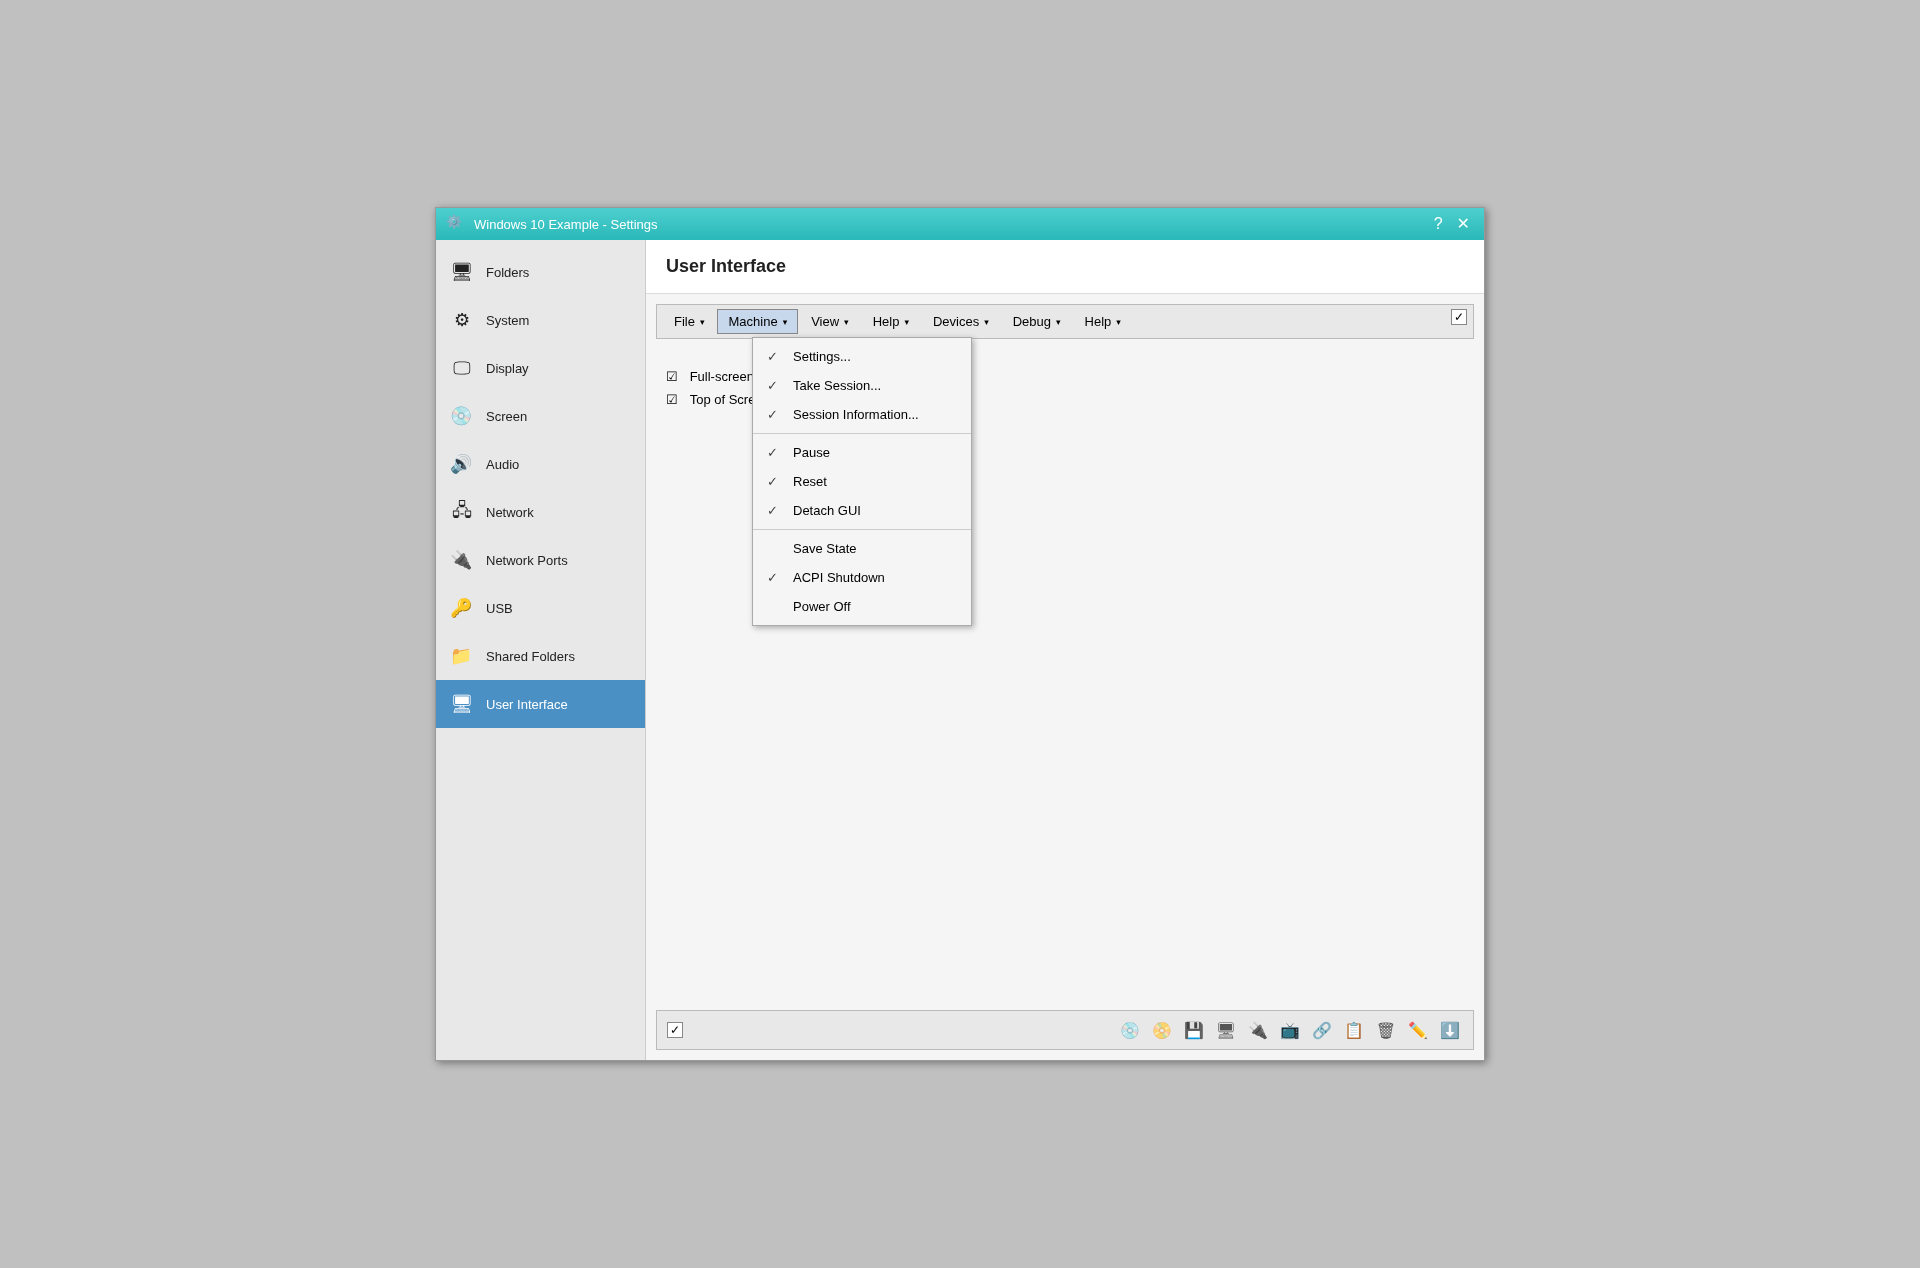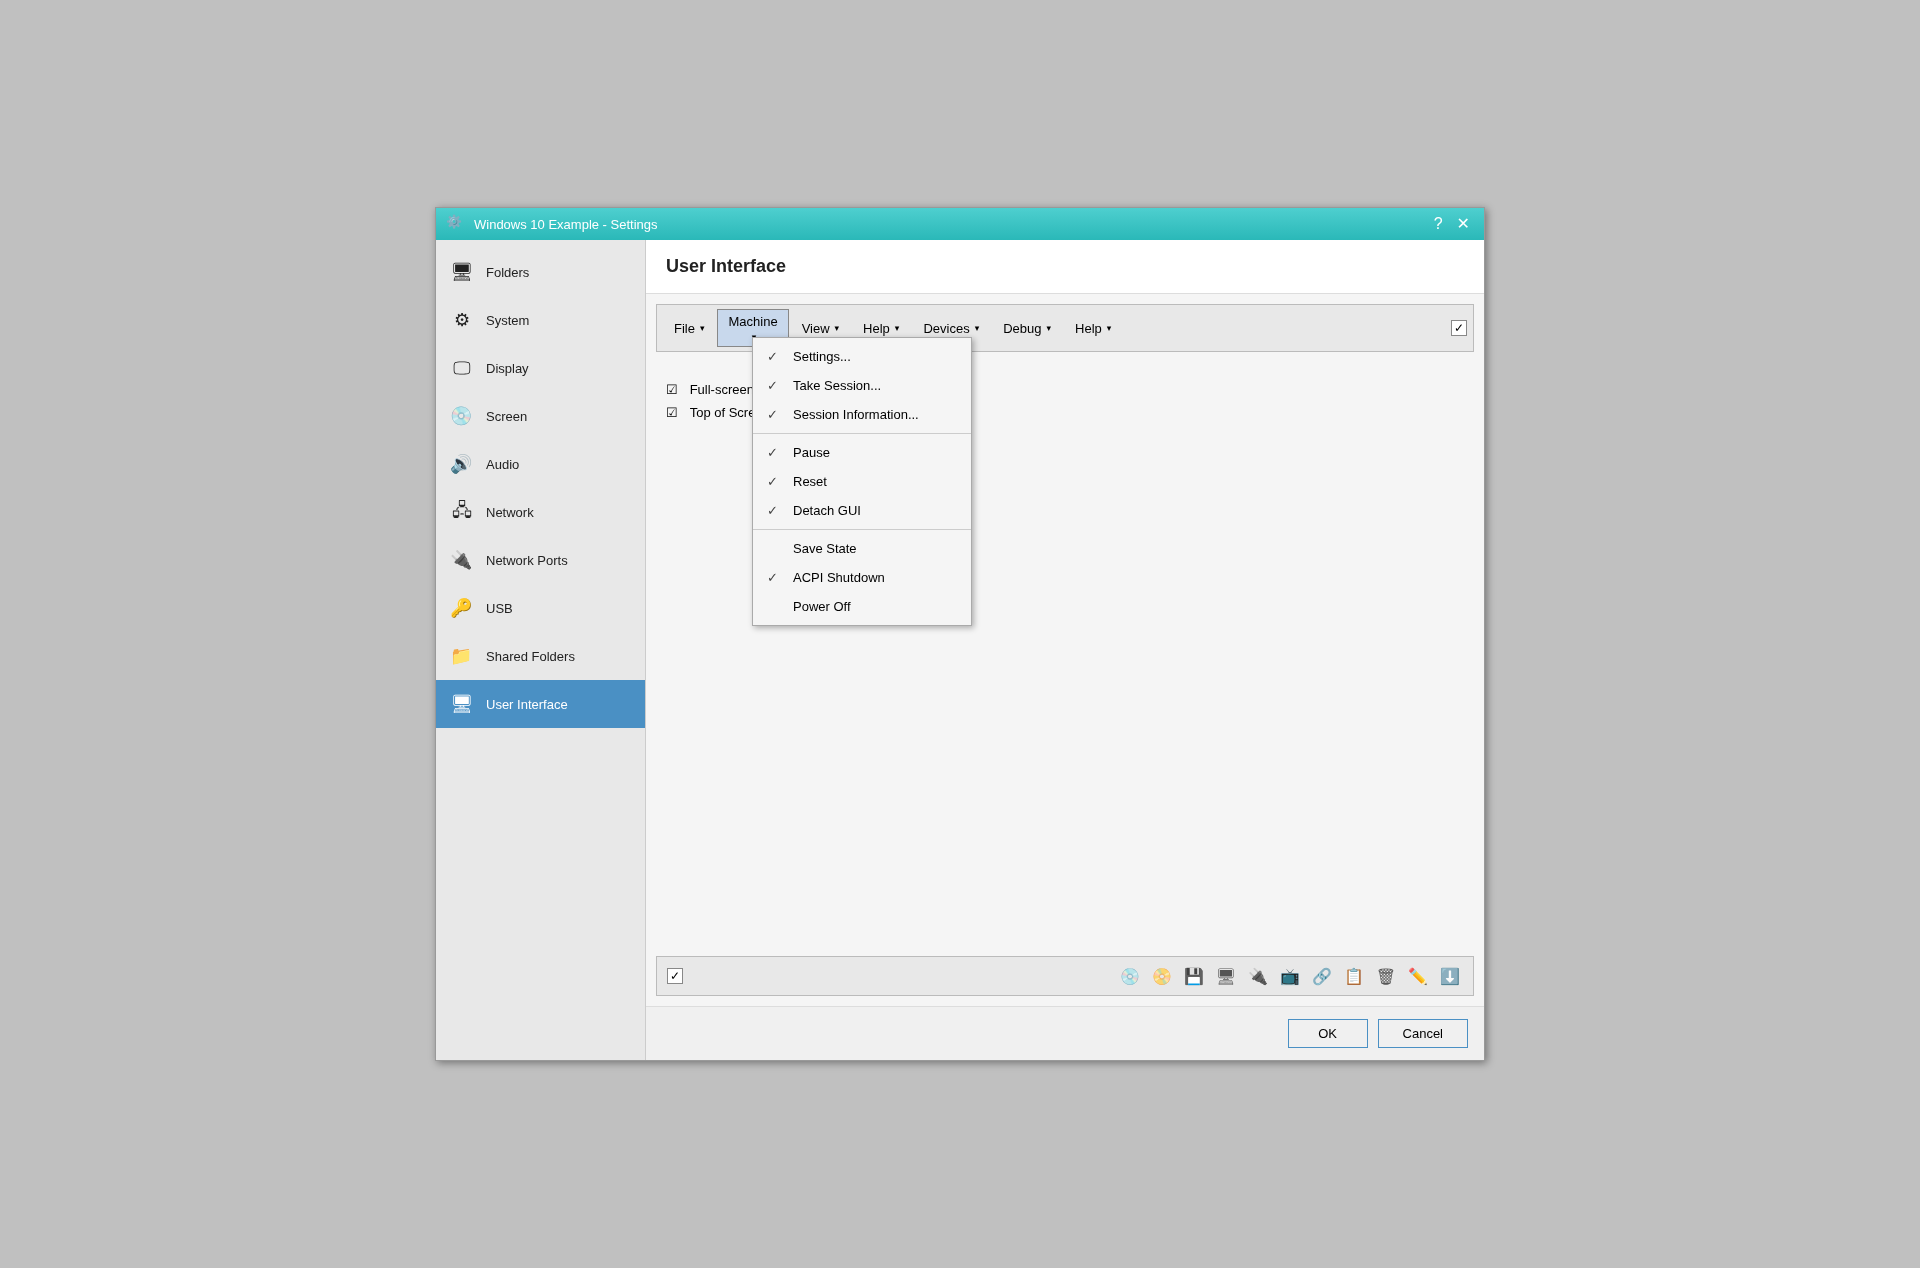--- a/index.html
+++ b/index.html
@@ -116,40 +116,38 @@
       color: #222;
     }
 
     
     .menu-bar {
       background: #e8e8e8;
       border: 1px solid #bbb;
       margin: 10px;
       padding: 4px 6px;
       display: flex;
-      align-items: center;
       gap: 2px;
       position: relative;
     }
 
     .menu-item {
       display: flex;
       align-items: center;
       gap: 3px;
       padding: 4px 10px;
       cursor: pointer;
       font-size: 13px;
       border: 1px solid transparent;
       user-select: none;
     }
 
     .menu-item.active {
       background: #c8d8ec;
       border-color: #888;
-      flex-direction: column;
     }
 
     .menu-arrow {
       font-size: 9px;
       margin-left: 2px;
     }
 
     .menu-spacer {
       flex: 1;
     }
@@ -447,19 +445,15 @@
           <button class="toolbar-btn">🖥</button>
           <button class="toolbar-btn">🔌</button>
           <button class="toolbar-btn">📺</button>
           <button class="toolbar-btn">🔗</button>
           <button class="toolbar-btn">📋</button>
           <button class="toolbar-btn">🗑</button>
           <button class="toolbar-btn">✏️</button>
           <button class="toolbar-btn">⬇️</button>
         </div>
 
-      <div class="dialog-buttons">
-        <button class="dialog-btn ok">OK</button>
-        <button class="dialog-btn">Cancel</button>
-      </div>
     </div>
   </div>
 </div>
 
 </body></html>

